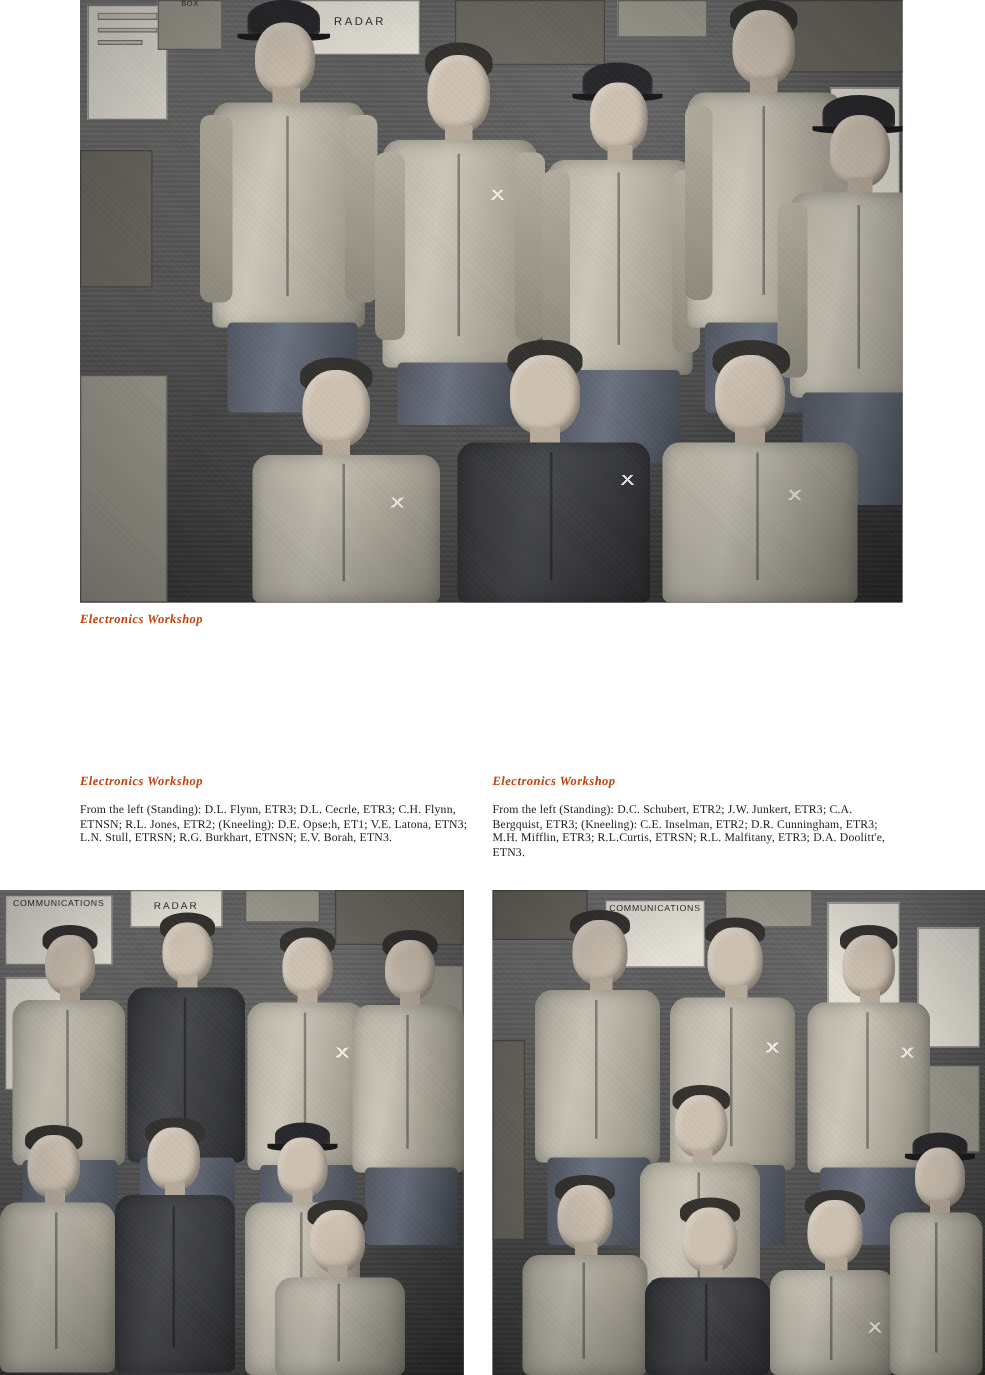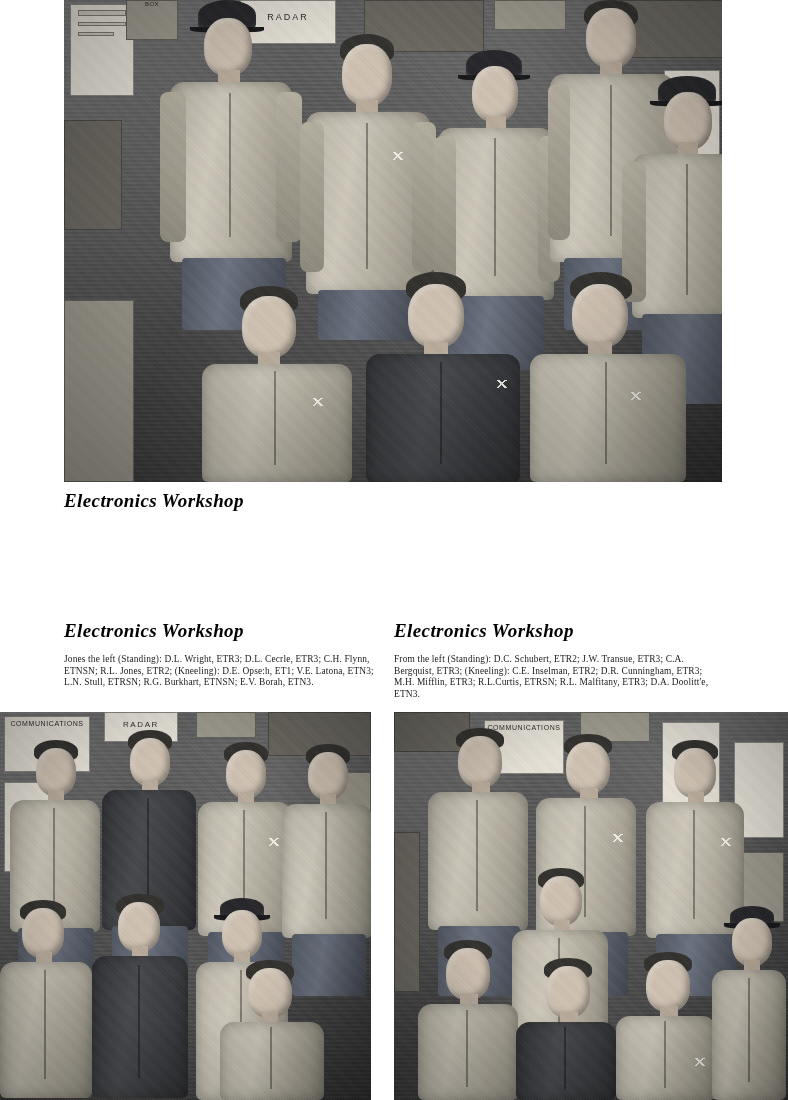--- a/index.html
+++ b/index.html
@@ -132,23 +132,23 @@
     background-image:
       repeating-linear-gradient(45deg, rgba(255,255,255,0.035) 0 1px, rgba(0,0,0,0.035) 1px 2px);
     pointer-events: none;
   }
 
   
   .cap-title {
     font-family: "Liberation Serif", serif;
     font-style: italic;
     font-weight: bold;
-    font-size: 19px;
+    font-size: 10px;
     letter-spacing: 0.4px;
-    color: #000000;
+    color: #c2410c;
   }
   .cap-body {
     font-family: "Liberation Serif", serif;
     font-size: 9.4px;
     line-height: 11.6px;
     color: #1a1a1a;
     letter-spacing: 0.15px;
   }
 
   
@@ -266,26 +266,26 @@
   <div class="grain"></div>
   <div class="vignette"></div>
 </div>
 
 <div id="top-caption">
   <div class="cap-title" id="top-title">Electronics  Workshop</div>
 </div>
 
 <div id="mid-left-caption">
   <div class="cap-title mid-title">Electronics  Workshop</div>
-  <div class="cap-body">Jones the left (Standing):  D.L. Wright, ETR3; D.L. Cecrle, ETR3; C.H. Flynn, ETNSN; R.L. Jones, ETR2;  (Kneeling): D.E. Opse:h, ET1; V.E. Latona, ETN3; L.N. Stull, ETRSN; R.G. Burkhart, ETNSN; E.V. Borah, ETN3.</div>
+  <div class="cap-body">From the left (Standing):  D.L. Flynn, ETR3; D.L. Cecrle, ETR3; C.H. Flynn, ETNSN; R.L. Jones, ETR2;  (Kneeling): D.E. Opse:h, ET1; V.E. Latona, ETN3; L.N. Stull, ETRSN; R.G. Burkhart, ETNSN; E.V. Borah, ETN3.</div>
 </div>
 
 <div id="mid-right-caption">
   <div class="cap-title mid-title">Electronics  Workshop</div>
-  <div class="cap-body">From the left (Standing):  D.C. Schubert, ETR2; J.W. Transue, ETR3; C.A. Bergquist, ETR3; (Kneeling): C.E. Inselman, ETR2; D.R. Cunningham, ETR3; M.H. Mifflin, ETR3; R.L.Curtis, ETRSN; R.L. Malfitany, ETR3; D.A. Doolitt'e, ETN3.</div>
+  <div class="cap-body">From the left (Standing):  D.C. Schubert, ETR2; J.W. Junkert, ETR3; C.A. Bergquist, ETR3; (Kneeling): C.E. Inselman, ETR2; D.R. Cunningham, ETR3; M.H. Mifflin, ETR3; R.L.Curtis, ETRSN; R.L. Malfitany, ETR3; D.A. Doolitt'e, ETN3.</div>
 </div>
 
 <div class="photo" id="bottom-left-photo">
   <div class="bg"></div>
 
   <div class="panel light" style="left:4px; top:4px; width:86px; height:56px;">
     <span class="cap" style="margin-top:4px; font-size:7px; letter-spacing:0.6px;">COMMUNICATIONS</span>
   </div>
   <div class="panel light" style="left:104px; top:0px; width:74px; height:30px;">
     <span class="cap" style="margin-top:8px; font-size:8px; letter-spacing:1.6px;">RADAR</span>

